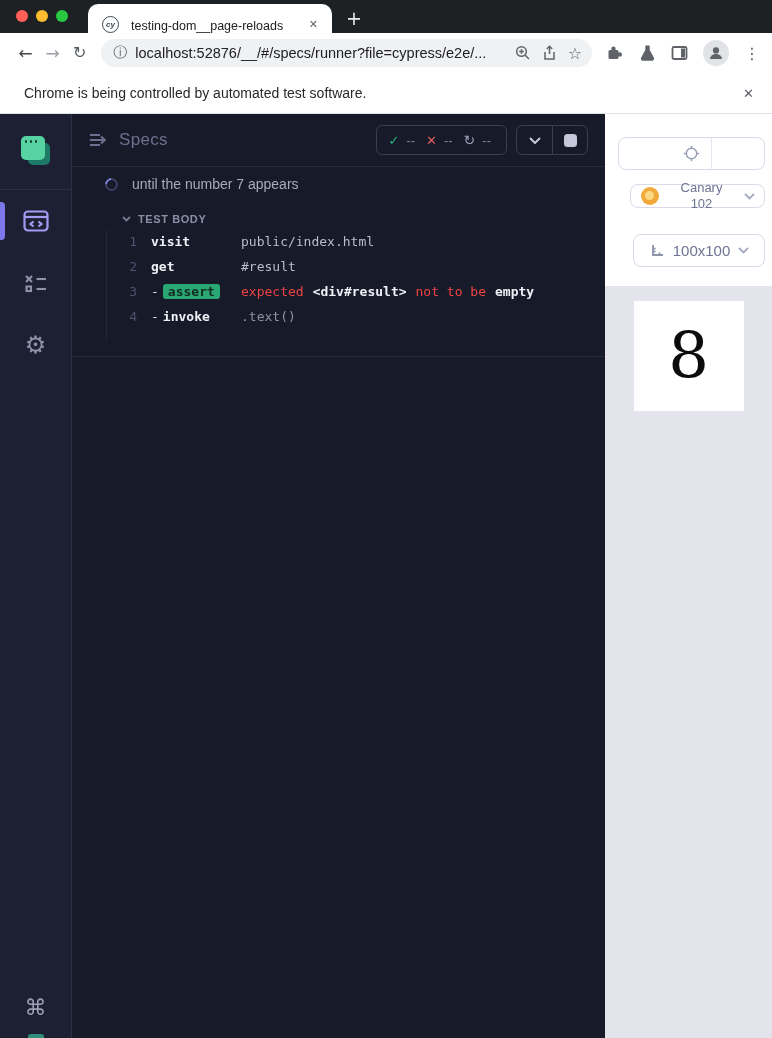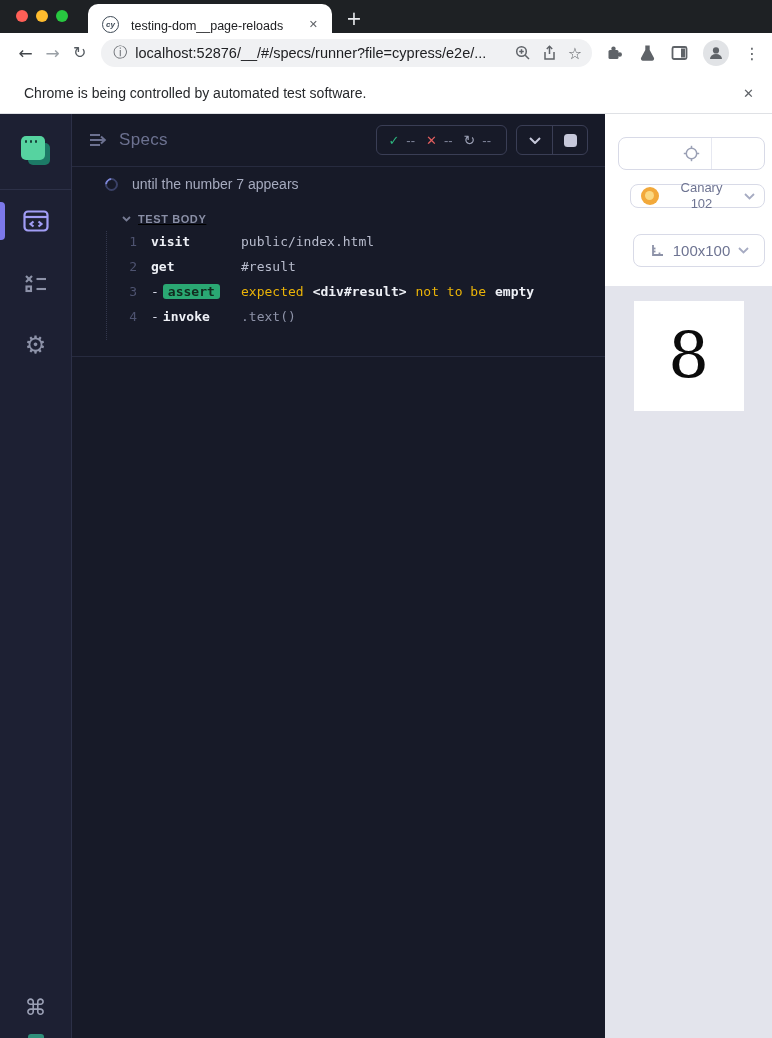--- a/index.html
+++ b/index.html
@@ -80,32 +80,32 @@
   .dur-badge { margin-left:auto; border:1px solid #3a3e55; border-radius:20px; padding:4px 11px;
                font-size:12px; color:#8a8fa6; }
 
   .suite-row { display:flex; align-items:center; padding:6px 0 6px 16px; }
   .suite-title { margin-left:9px; font-size:15px; color:#d9dce8; }
   .test-row { display:flex; align-items:center; padding:9px 0 9px 33px; }
   .spinner { width:13px; height:13px; border-radius:50%; border:2.5px solid #3a4166; border-top-color:#7d86d8;
              transform:rotate(-45deg); flex:none; }
   .test-title { margin-left:14px; font-size:14px; color:#a6abbf; }
 
-  .body-row { display:flex; align-items:center; padding:12px 0 6px 50px;text-decoration:underline; }
+  .body-row { display:flex; align-items:center; padding:12px 0 6px 50px; }
   .body-label { margin-left:7px; font-size:11px; font-weight:bold; letter-spacing:.6px; color:#8a8fa6; }
 
   .commands { margin-left:34px; border-left:1px dotted #33374d; padding:3px 0 6px; }
   .cmd-row { display:flex; align-items:baseline; height:25px; font-family:"DejaVu Sans Mono", monospace; font-size:13px; }
   .cmd-num { width:30px; text-align:right; color:#4e5370; flex:none; }
   .cmd-name { width:90px; margin-left:14px; color:#eef0f6; font-weight:bold; flex:none; white-space:nowrap; }
   .cmd-name .dash { font-weight:normal; color:#d6d9e6; margin-right:4px; }
   .badge-assert { background:#2aa873; color:#122b1f; padding:0 5px; border-radius:3px; font-weight:bold; }
   .cmd-msg { color:#b8bccd; white-space:nowrap; }
   .cmd-msg.dim { color:#8e93a8; }
-  .cmd-msg .gr { color:#eab308; margin-right:9px; }
+  .cmd-msg .gr { color:#ef4444; margin-right:9px; }
   .cmd-msg .wb { color:#eef0f6; font-weight:bold; margin-right:9px; }
   .rep-end { border-bottom:1px solid #272b3f; margin-top:16px; }
 
   
   .aut { width:167px; display:flex; flex-direction:column; flex:none; background:#e3e4ec; }
   .aut-header { background:#ffffff; height:172px; flex:none; position:relative; }
   .aut-urlbar { position:absolute; left:13px; top:23px; width:147px; height:33px; border:1px solid #d8dae7;
                 border-radius:8px; background:#fff; display:flex; align-items:center;flex-direction:column; }
   .url-ic-cell { width:40px; height:100%; display:flex; align-items:center; justify-content:center;
                  border-right:1px solid #e6e8f1; }

